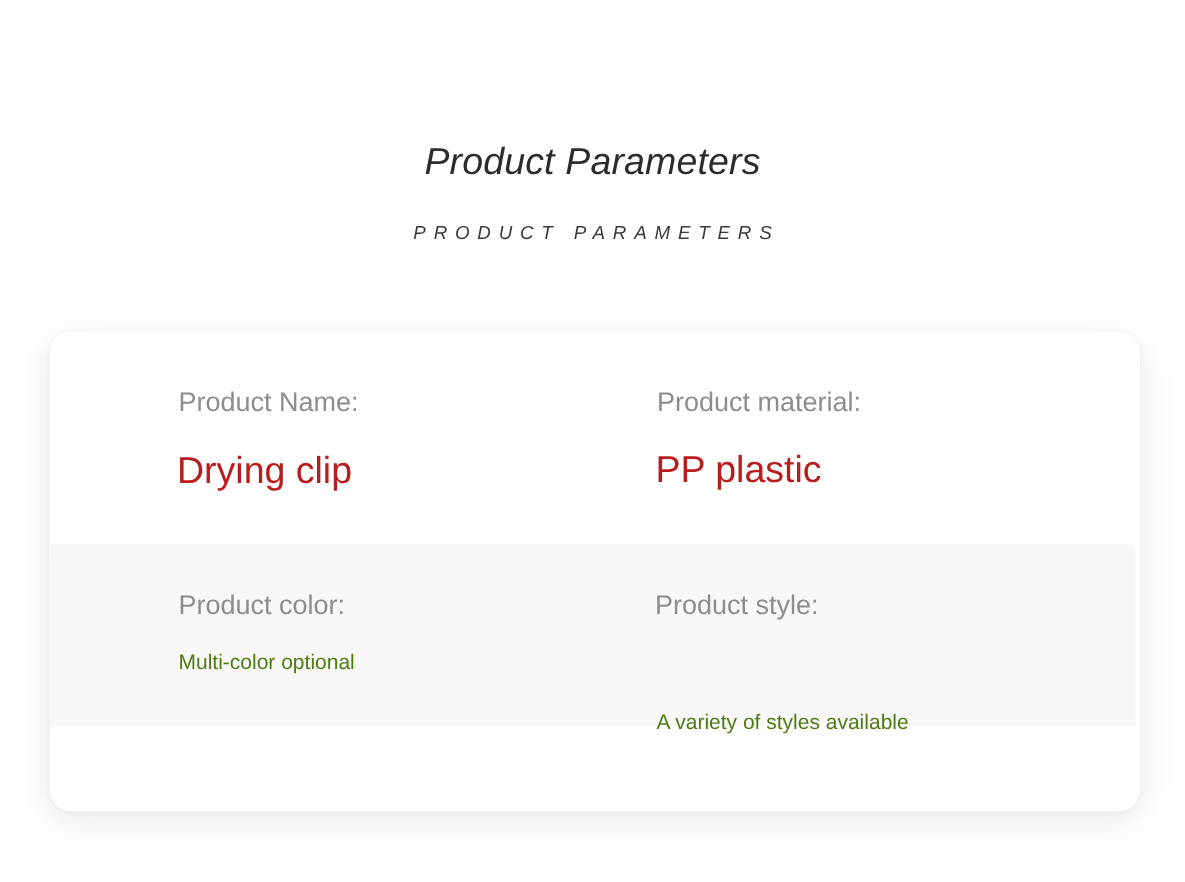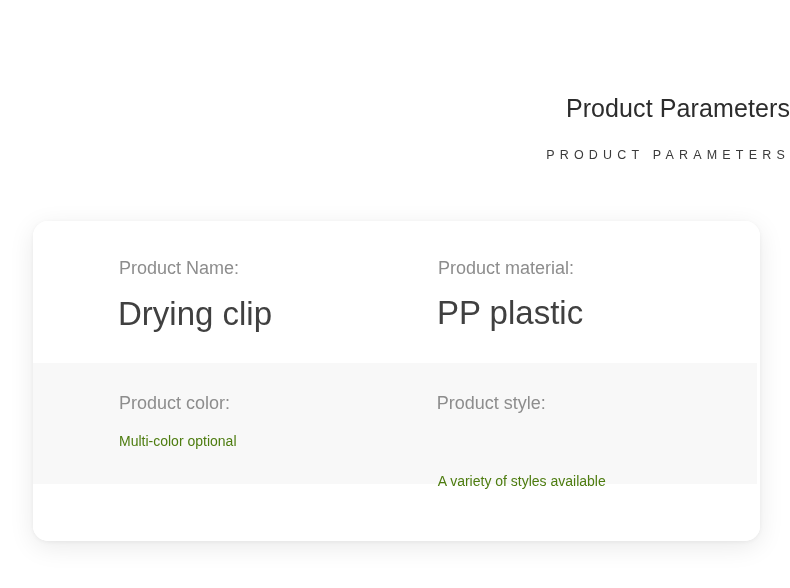--- a/index.html
+++ b/index.html
@@ -21,21 +21,22 @@
     height: 588px;
     background: #ffffff;
   }
 
   
   .heading {
     position: absolute;
     left: 0;
     top: 92px;
     width: 790px;
-    text-align: right;
+    text-align: center;
+    font-style: italic;
   }
   .heading-title {
     font-size: 25px;
     font-weight: 500;
     color: #2c2c2c;
     line-height: 32px;
     letter-spacing: 0.1px;
     margin: 0;
   }
   .heading-sub {
@@ -107,23 +108,23 @@
 
   .param-label {
     font-size: 18px;
     font-weight: 400;
     color: #8d8d8d;
     line-height: 18px;
     white-space: nowrap;
   }
 
   .param-value {
-    font-size: 33px;
+    font-size: 25px;
     font-weight: 400;
-    color: #404040;
+    color: #b91c1c;
     line-height: 30px;
     white-space: nowrap;
   }
   .param-value.value-small {
     font-size: 14px;
     line-height: 16px;
     color: #4d7c0f;
     white-space: normal;
     max-width: 120px;
   }

